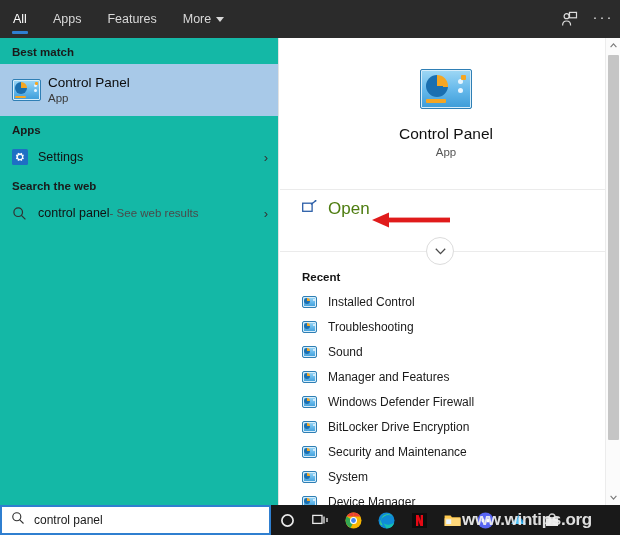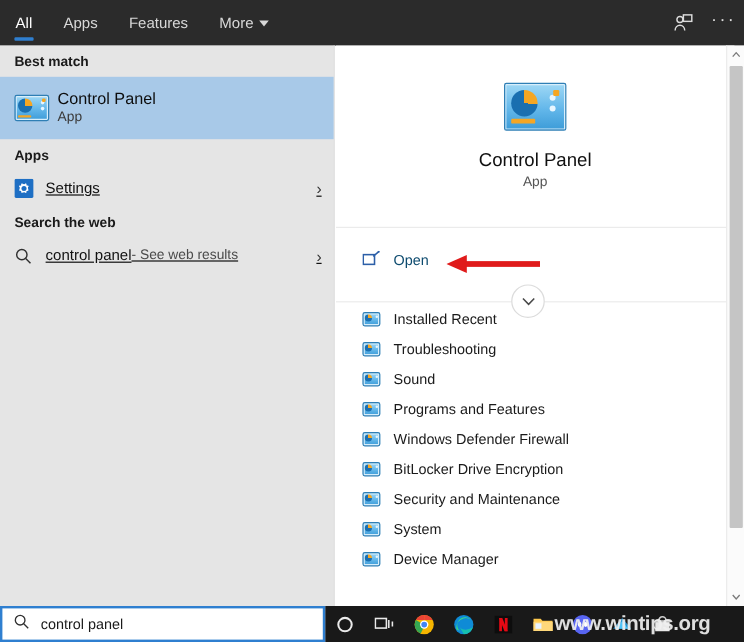--- a/index.html
+++ b/index.html
@@ -36,29 +36,29 @@
   .hdr-icon {
     width:34px; height:38px; display:flex; align-items:center; justify-content:center;
     color:#dcdcdc;
   }
   .hdr-icon svg { display:block; }
   .dots { letter-spacing:2px; font-size:15px; color:#dcdcdc; padding-bottom:6px; }
 
   
   .leftcol {
     position:absolute; left:0; top:38px; width:279px; height:467px;
-    background:#e5e5e5; border-right:1px solid #e2e2e2;
+    background:#14b8a6; border-right:1px solid #e2e2e2;
   }
   .grouphead {
     font-size:11.5px; color:#1a1a1a; font-weight:bold;
     padding:8px 0 6px 12px;
   }
   .row {
     display:flex; align-items:center; height:30px; padding:0 10px 0 12px;
-    cursor:default; font-size:12.5px; color:#111;text-decoration:underline;
+    cursor:default; font-size:12.5px; color:#111;
   }
   .row .ico { width:26px; flex:0 0 26px; display:flex; align-items:center; }
   .row .chev { margin-left:auto; color:#333; font-size:13px; }
 
   .bestmatch {
     display:flex; align-items:center; height:52px;
     background:#a8c9e8; padding:0 12px; cursor:default;
   }
   .bestmatch .bm-ico { width:36px; flex:0 0 36px; }
   .bestmatch .bm-txt { display:flex; flex-direction:column; justify-content:center; }
@@ -93,22 +93,22 @@
   .preview-top {
     height:152px; display:flex; flex-direction:column;
     align-items:center; justify-content:center;
     border-bottom:1px solid #ebebeb;
   }
   .preview-title { font-size:15.5px; color:#111; margin-top:16px; }
   .preview-sub { font-size:11.5px; color:#555; margin-top:3px; }
 
   .actions { position:relative; height:54px; }
   .action-row {
-    display:flex; align-items:center; height:36px; margin-top:9px;
-    padding-left:22px; font-size:12px; color:#0c4a6e; cursor:default;
+    display:flex; align-items:flex-start; height:36px; margin-top:9px;
+    padding-left:22px; font-size:17px; color:#4d7c0f; cursor:default;
   }
   .action-row .aico { width:26px; flex:0 0 26px; color:#2c5fa8; }
 
   .expander {
     position:absolute; left:0; right:0; top:52px; height:1px; background:#ebebeb;
   }
   .expand-btn {
     position:absolute; left:146px; top:38px; width:28px; height:28px;
     border-radius:50%; background:#fff; border:1px solid #dcdcdc;
     display:flex; align-items:center; justify-content:center; cursor:default;
@@ -285,31 +285,32 @@
         </svg>
 
         <div class="expander"></div>
         <div class="expand-btn">
           <svg width="11" height="7" viewBox="0 0 11 7">
             <polyline points="0.8,0.8 5.5,5.6 10.2,0.8" fill="none" stroke="#4a4a4a" stroke-width="1.3"></polyline>
           </svg>
         </div>
       </div>
 
+      <div class="recent-head">Recent</div>
 
       <div>
         <div class="recent-row">
           <span class="rico">
               <span class="cpicon s14">
                 <span class="cp-frame"></span>
                 <span class="cp-pie" style="left:2px;top:2px;width:6px;height:6px;"></span>
                 <span class="cp-dot" style="right:2px;top:3px;width:2px;height:2px;"></span>
               </span>
             </span>
-          <span>Installed Recent</span>
+          <span>Installed Control</span>
         </div>
         <div class="recent-row">
           <span class="rico">
               <span class="cpicon s14">
                 <span class="cp-frame"></span>
                 <span class="cp-pie" style="left:2px;top:2px;width:6px;height:6px;"></span>
                 <span class="cp-dot" style="right:2px;top:3px;width:2px;height:2px;"></span>
               </span>
             </span>
           <span>Troubleshooting</span>
@@ -325,21 +326,21 @@
           <span>Sound</span>
         </div>
         <div class="recent-row">
           <span class="rico">
               <span class="cpicon s14">
                 <span class="cp-frame"></span>
                 <span class="cp-pie" style="left:2px;top:2px;width:6px;height:6px;"></span>
                 <span class="cp-dot" style="right:2px;top:3px;width:2px;height:2px;"></span>
               </span>
             </span>
-          <span>Programs and Features</span>
+          <span>Manager and Features</span>
         </div>
         <div class="recent-row">
           <span class="rico">
               <span class="cpicon s14">
                 <span class="cp-frame"></span>
                 <span class="cp-pie" style="left:2px;top:2px;width:6px;height:6px;"></span>
                 <span class="cp-dot" style="right:2px;top:3px;width:2px;height:2px;"></span>
               </span>
             </span>
           <span>Windows Defender Firewall</span>

